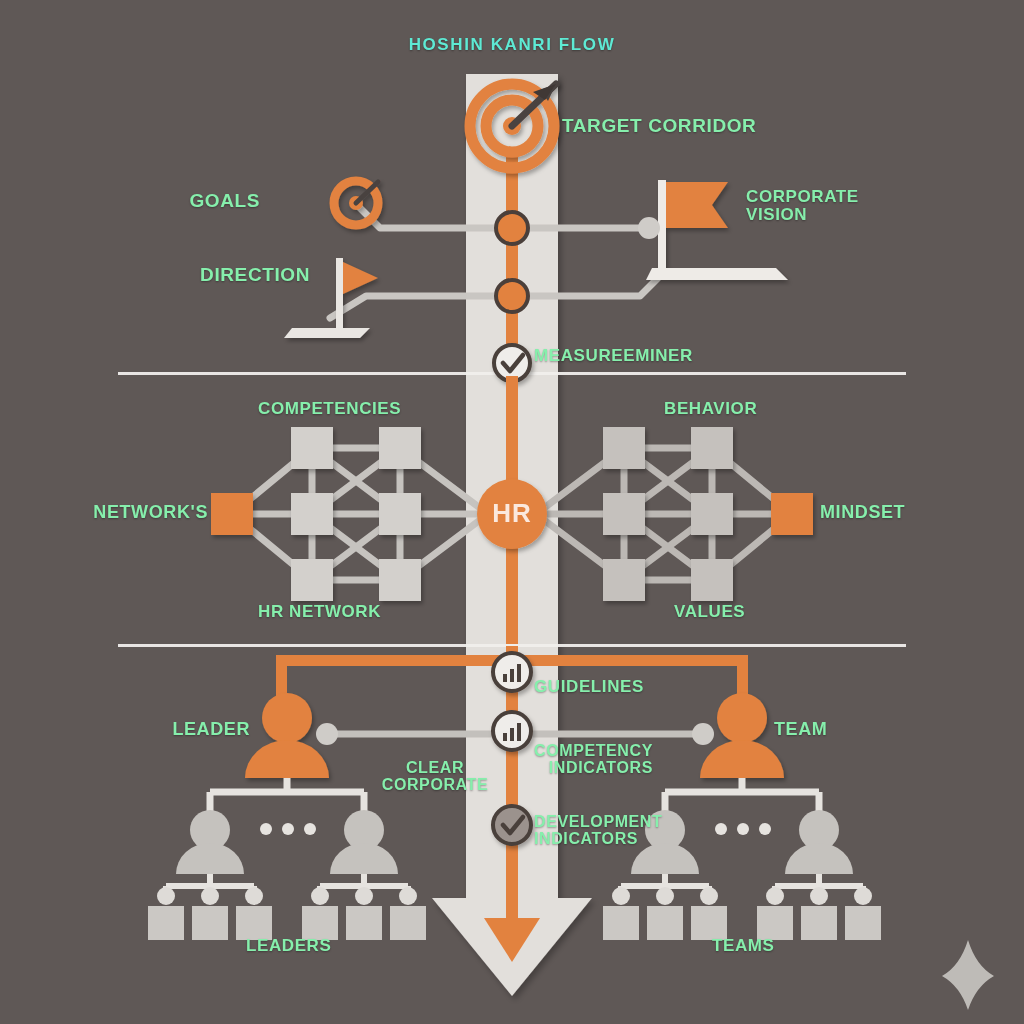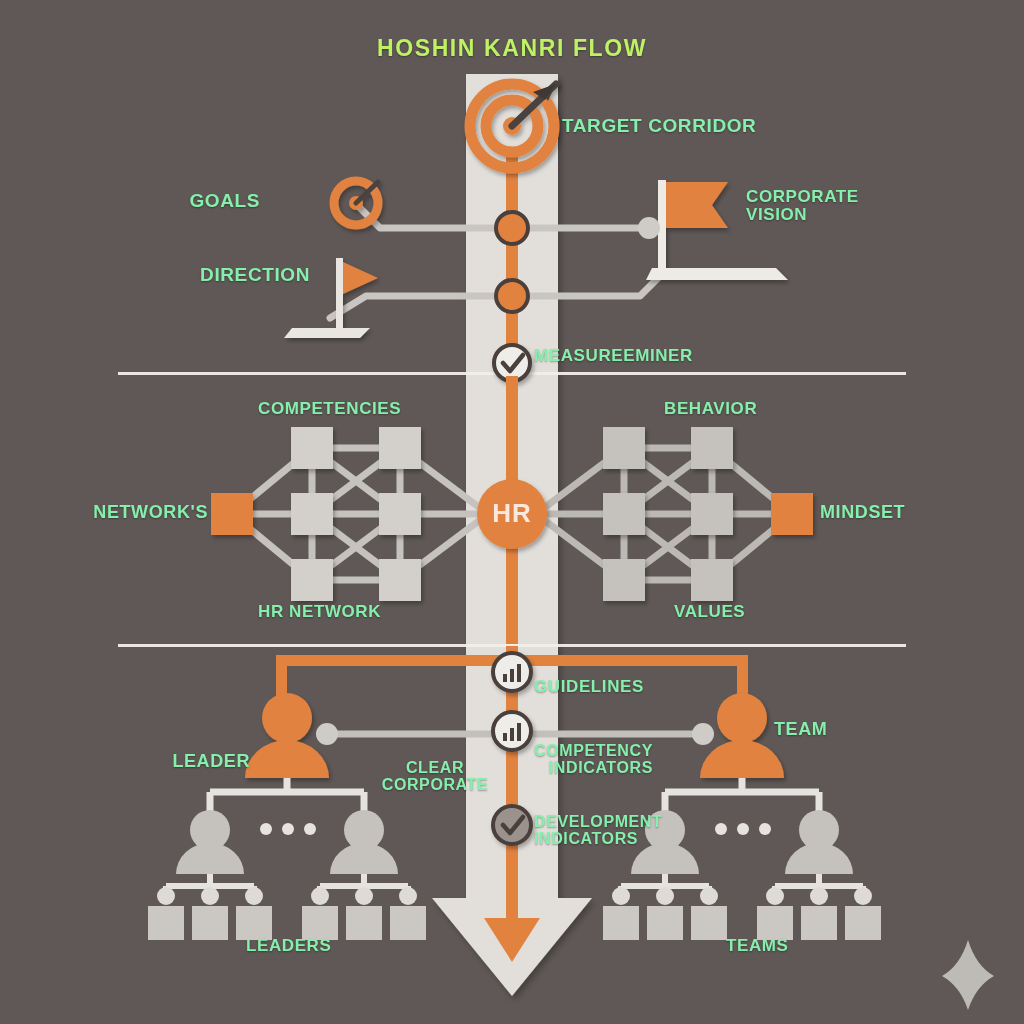--- a/index.html
+++ b/index.html
@@ -22,23 +22,23 @@
     white-space:pre-line;
     user-select:none;
   }
   .lbl.r{text-align:right;}
   .lbl.l{text-align:left;}
   .lbl.c{text-align:center;}
 
   #title{
     left:0;right:0;top:36px;
     text-align:center;
-    font-size:23px;
+    font-size:17px;
     letter-spacing:1.6px;
-    color:#bef264;
+    color:#5eead4;
   }
   .t19{font-size:19px;}
   .t18{font-size:18px;}
   .t17{font-size:17px;}
   .t16{font-size:16px;}
 
   .hrtxt{
     position:absolute;
     color:#fbe8dd;
     font-weight:bold;
@@ -353,25 +353,25 @@
   <div class="lbl l t17" style="left:534px;top:347px;">MEASUREEMINER</div>
 
   <div class="lbl l t17" style="left:258px;top:400px;">COMPETENCIES</div>
   <div class="lbl l t17" style="left:664px;top:400px;">BEHAVIOR</div>
   <div class="lbl r t18" style="left:40px;top:503px;width:168px;">NETWORK'S</div>
   <div class="lbl l t18" style="left:820px;top:503px;">MINDSET</div>
   <div class="hrtxt" style="left:472px;top:498px;width:80px;">HR</div>
   <div class="lbl l t17" style="left:258px;top:603px;">HR NETWORK</div>
   <div class="lbl l t17" style="left:674px;top:603px;">VALUES</div>
 
-  <div class="lbl r t18" style="left:110px;top:752px;width:140px;">LEADER</div>
+  <div class="lbl r t18" style="left:110px;top:720px;width:140px;">LEADER</div>
   <div class="lbl l t18" style="left:774px;top:720px;">TEAM</div>
   <div class="lbl l t17" style="left:534px;top:678px;">GUIDELINES</div>
   <div class="lbl l t16" style="left:534px;top:743px;text-align:right;">COMPETENCY
 INDICATORS</div>
   <div class="lbl l t16" style="left:534px;top:814px;">DEVELOPMENT
 INDICATORS</div>
   <div class="lbl c t16" style="left:370px;top:760px;width:130px;">CLEAR
 CORPORATE</div>
   <div class="lbl l t17" style="left:246px;top:937px;">LEADERS</div>
-  <div class="lbl l t17" style="left:712px;top:937px;margin-left:14px;">TEAMS</div>
+  <div class="lbl l t17" style="left:712px;top:937px;">TEAMS</div>
 
 </div>
 
 </body></html>

